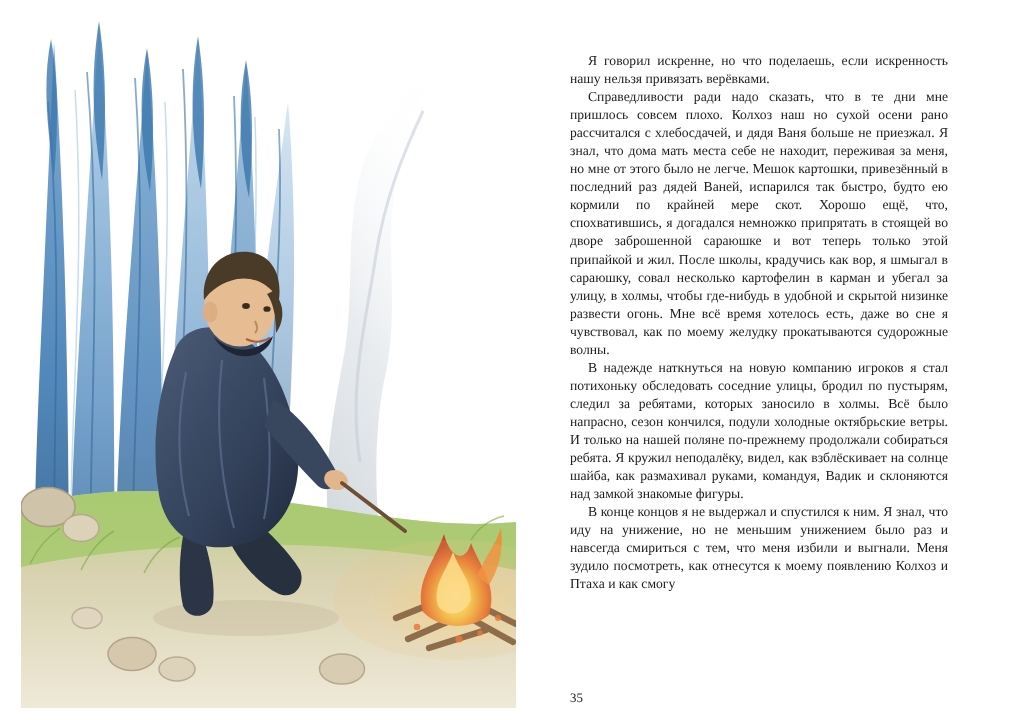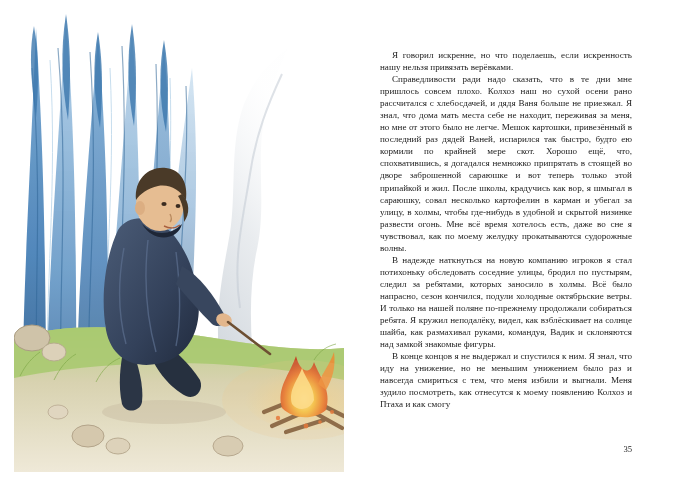--- a/index.html
+++ b/index.html
@@ -55,39 +55,39 @@
   
   .page-right {
     position: relative;
     width: 330px;
     height: 480px;
     background: #ffffff;
   }
   .textblock {
     position: absolute;
     left: 36px;
-    top: 49px;
+    top: 34px;
     width: 252px;
     font-size: 9.1px;
     line-height: 12.05px;
     color: #1b1b1b;
     text-align: justify;
     text-justify: inter-word;
     hyphens: manual;
   }
   .textblock p {
     margin: 0;
     text-indent: 12px;
   }
   .folio {
     position: absolute;
     left: 36px;
-    top: 444px;
+    top: 460px;
     width: 252px;
-    text-align: right;
+    text-align: left;
     font-size: 8.6px;
     color: #1b1b1b;
   }
 </style>
 </head>
 <body>
 
 <div class="spread">
 
   <div class="page-left">

